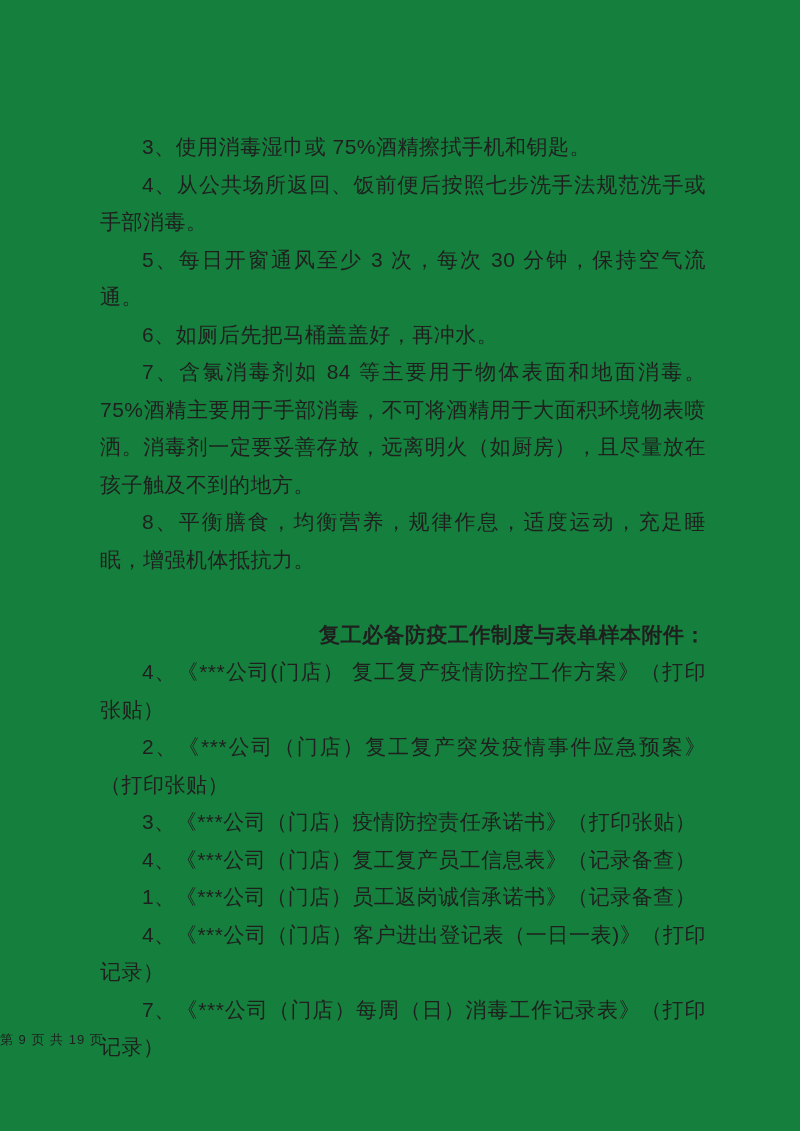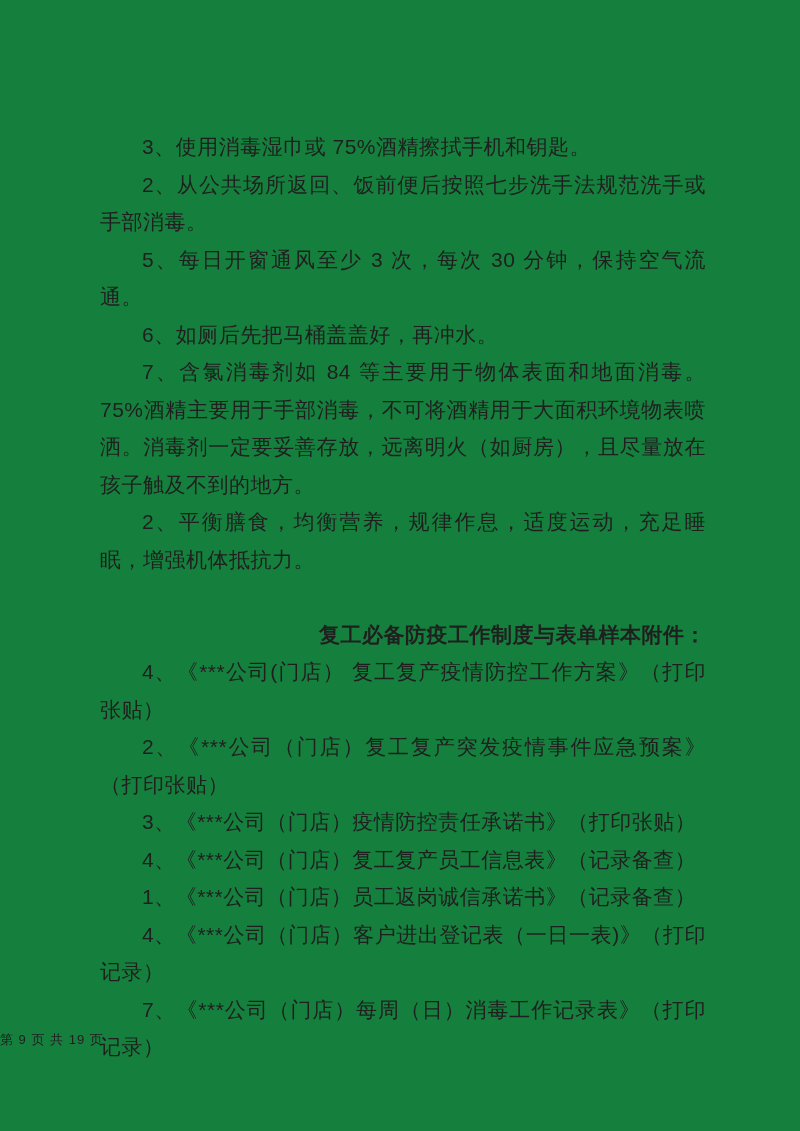--- a/index.html
+++ b/index.html
@@ -51,25 +51,25 @@
     letter-spacing: 1px;
   }
 </style>
 </head>
 <body>
 
 <div class="page">
   <div class="content">
 
     <p class="para">3、使用消毒湿巾或 75%酒精擦拭手机和钥匙。</p>
-    <p class="para">2、从公共场所返回、饭前便后按照七步洗手法规范洗手或手部消毒。</p>
+    <p class="para">4、从公共场所返回、饭前便后按照七步洗手法规范洗手或手部消毒。</p>
     <p class="para">5、每日开窗通风至少 3 次，每次 30 分钟，保持空气流通。</p>
     <p class="para">6、如厕后先把马桶盖盖好，再冲水。</p>
     <p class="para">7、含氯消毒剂如 84 等主要用于物体表面和地面消毒。75%酒精主要用于手部消毒，不可将酒精用于大面积环境物表喷洒。消毒剂一定要妥善存放，远离明火（如厨房），且尽量放在孩子触及不到的地方。</p>
-    <p class="para">2、平衡膳食，均衡营养，规律作息，适度运动，充足睡眠，增强机体抵抗力。</p>
+    <p class="para">8、平衡膳食，均衡营养，规律作息，适度运动，充足睡眠，增强机体抵抗力。</p>
 
     <p class="attachments-heading">复工必备防疫工作制度与表单样本附件：</p>
 
     <p class="para">4、《***公司(门店） 复工复产疫情防控工作方案》（打印张贴）</p>
     <p class="para">2、《***公司（门店）复工复产突发疫情事件应急预案》（打印张贴）</p>
     <p class="para">3、《***公司（门店）疫情防控责任承诺书》（打印张贴）</p>
     <p class="para">4、《***公司（门店）复工复产员工信息表》（记录备查）</p>
     <p class="para">1、《***公司（门店）员工返岗诚信承诺书》（记录备查）</p>
     <p class="para">4、《***公司（门店）客户进出登记表（一日一表)》（打印记录）</p>
     <p class="para">7、《***公司（门店）每周（日）消毒工作记录表》（打印记录）</p>

